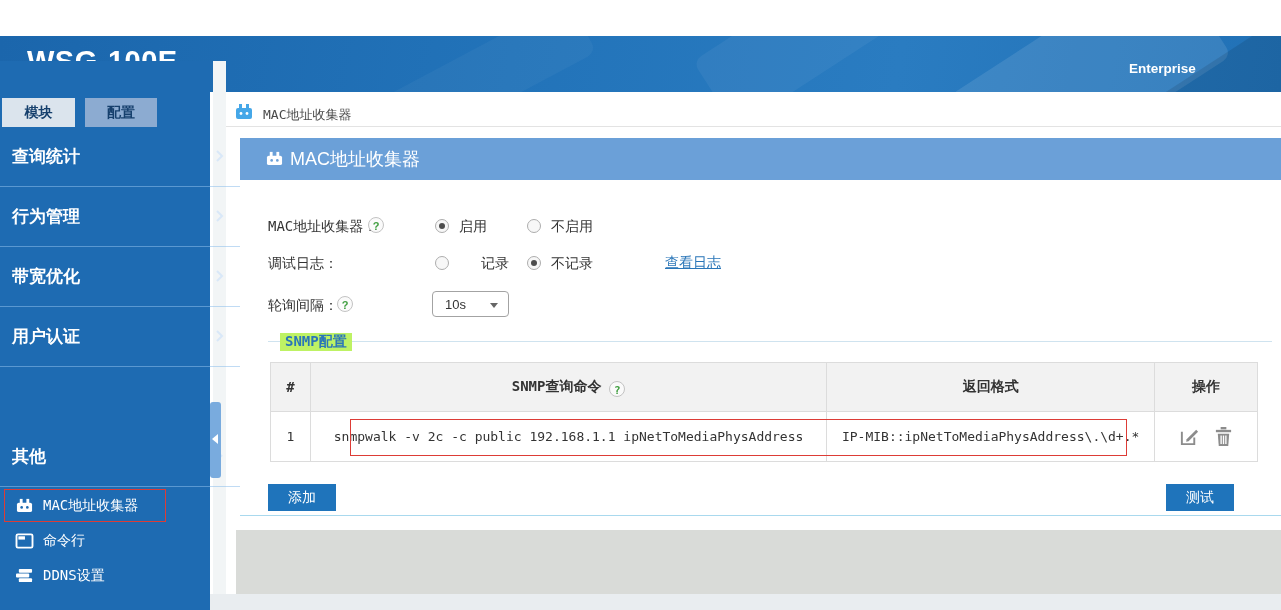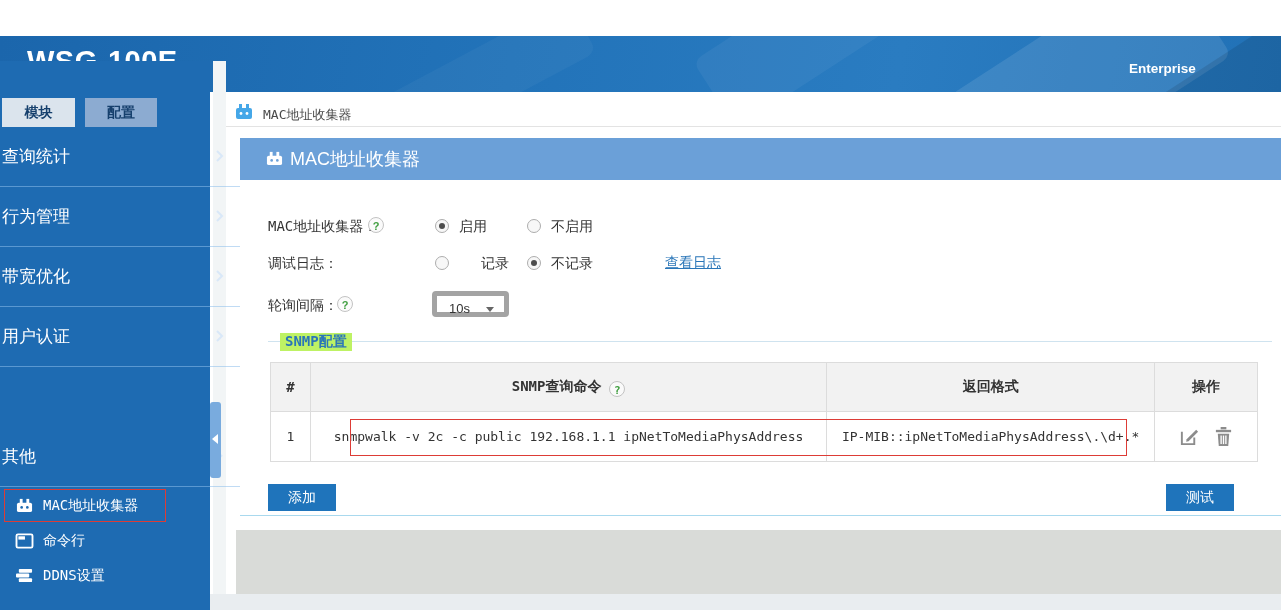--- a/index.html
+++ b/index.html
@@ -32,21 +32,21 @@
     background:#1e6bb2;
   }
   .side-tab {
     position:absolute; height:29px; line-height:29px; text-align:center;
     font-size:14px; font-weight:bold; color:#16406d; cursor:pointer;
   }
   .tab-modules { left:2px;  top:98px; width:73px; background:#dbe4ed; }
   .tab-config  { left:76px; top:98px; width:72px; background:#8cabd1;margin-left:9px; }
   .menu-item {
     position:absolute; left:0; width:240px; height:60px; color:#fff;
-    font-size:17px; font-weight:400; line-height:59px; padding-left:2px;
+    font-size:17px; font-weight:700; line-height:59px; padding-left:12px;
     border-bottom:1px solid rgba(141,190,235,0.55); cursor:pointer;
   }
   .menu-arrow { position:absolute; right:16px; top:22px; }
   .submenu-item {
     position:absolute; left:0; width:210px; height:35px; color:#fff;
     font-size:14px; display:flex; align-items:center; gap:9px; padding-left:15px;
     font-family:"DejaVu Sans Mono", monospace; cursor:pointer;
   }
   .side-redbox {
     position:absolute; left:4px; top:489px; width:162px; height:33px;
@@ -93,21 +93,21 @@
     content:""; position:absolute; left:3px; top:3px; width:6px; height:6px;
     border-radius:50%; background:#4d4d4d;
   }
   .radio-label { position:absolute; font-size:14px; color:#333; font-family:"DejaVu Sans Mono", monospace; cursor:pointer; }
   .view-log-link {
     position:absolute; left:665px; top:254px; font-size:14px; color:#2a76b8;
     text-decoration:underline; font-family:"DejaVu Sans Mono", monospace; cursor:pointer;
   }
   .select-box {
     position:absolute; left:432px; top:291px; width:77px; height:26px;
-    border:5px solid #a3a3a3; border-radius:4px; background:#fff; cursor:pointer;
+    border:1px solid #a3a3a3; border-radius:4px; background:#fff; cursor:pointer;
   }
   .select-value { position:absolute; left:12px; top:5px; font-size:13px; color:#333; }
   .select-arrow {
     position:absolute; right:10px; top:11px; width:0; height:0;
     border-left:4px solid transparent; border-right:4px solid transparent; border-top:5px solid #666;
   }
   
   .fieldset-line { position:absolute; left:268px; top:341px; width:1004px; height:0; border-top:1px solid #cfe3ef; }
   .fieldset-legend {
     position:absolute; left:280px; top:333px; background:#bef264; padding:0 5px;

